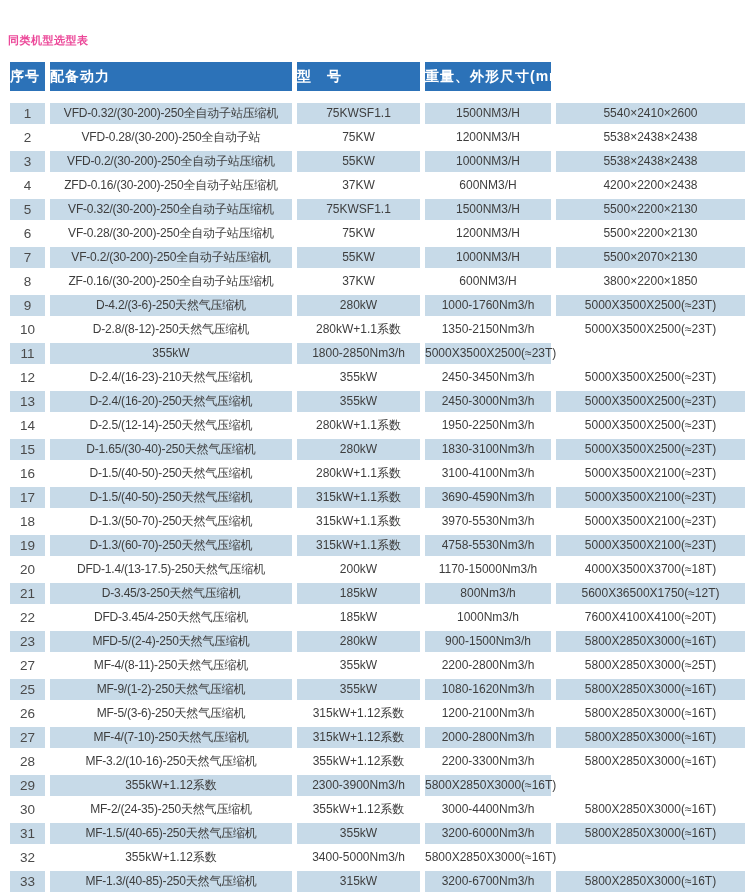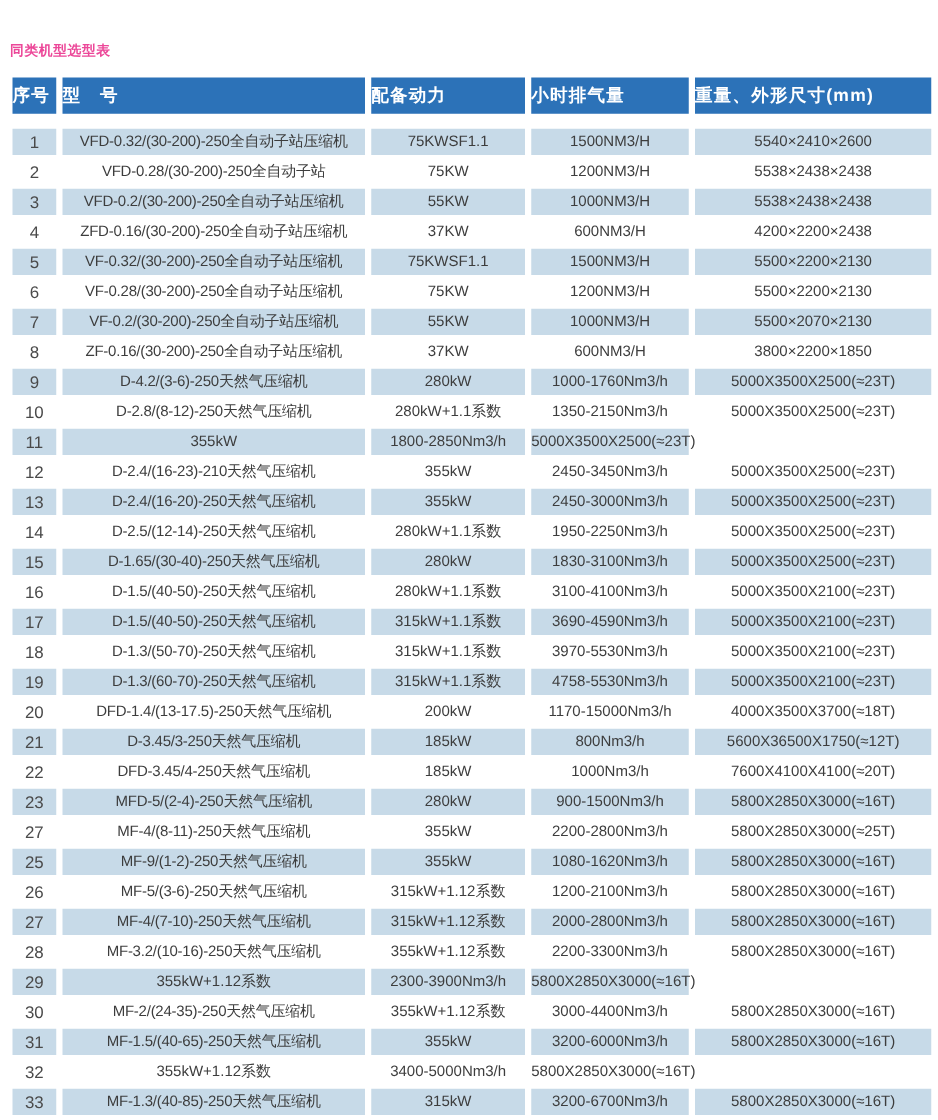--- a/index.html
+++ b/index.html
@@ -71,23 +71,22 @@
   }
 </style>
 </head>
 <body>
 
 <h1 class="title">同类机型选型表</h1>
 
 <div class="table">
   <div class="thead">
     <div class="th c0">序号</div>
+    <div class="th c2">配备动力</div>
     <div class="th c1">型　号</div>
-    <div class="th c2">配备动力</div>
-    <div class="th c3">小时排气量</div>
     <div class="th c4">重量、外形尺寸(mm)</div>
   </div>
   <div class="tbody" id="table-body">
       <div class="tr alt">
         <div class="td c0">1</div>
         <div class="td c1">VFD-0.32/(30-200)-250全自动子站压缩机</div>
         <div class="td c2">75KWSF1.1</div>
         <div class="td c3">1500NM3/H</div>
         <div class="td c4">5540×2410×2600</div>
       </div>

